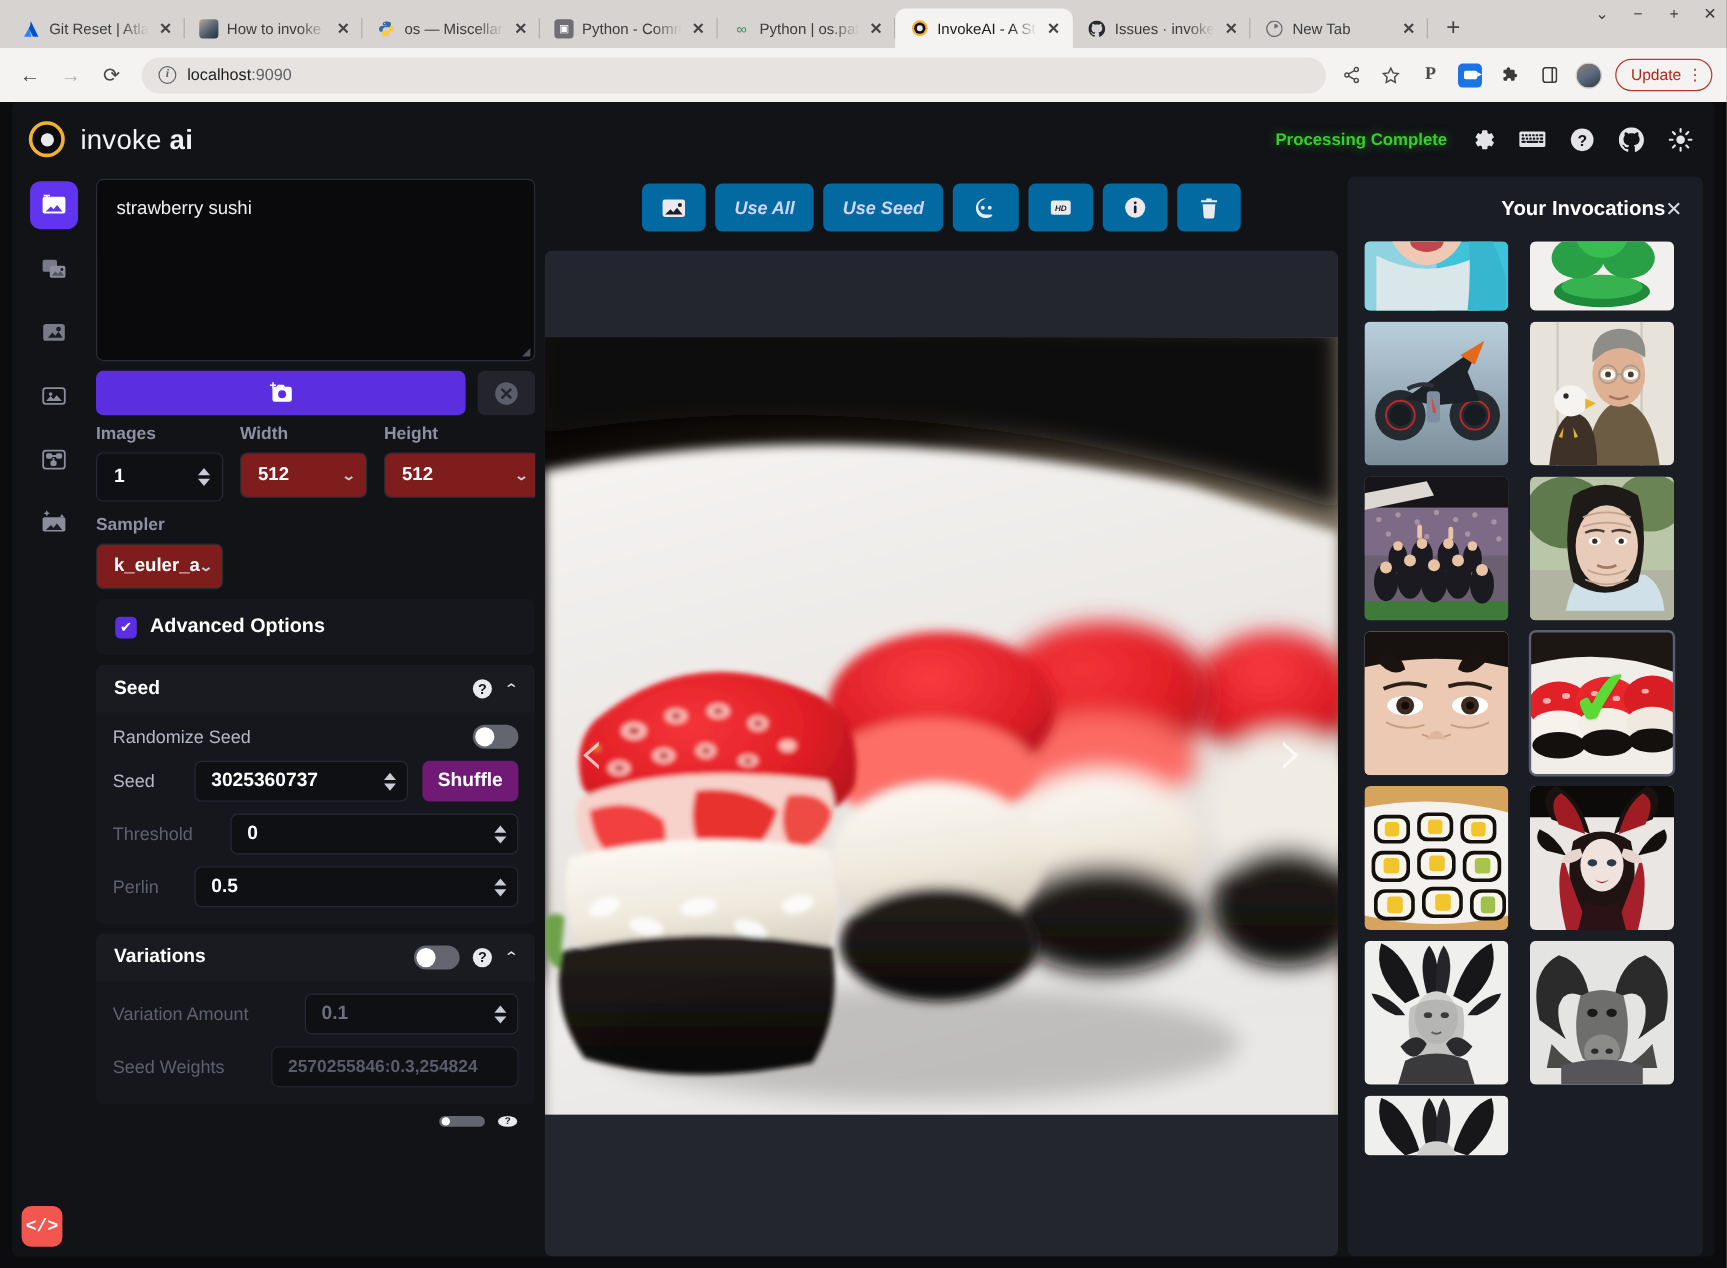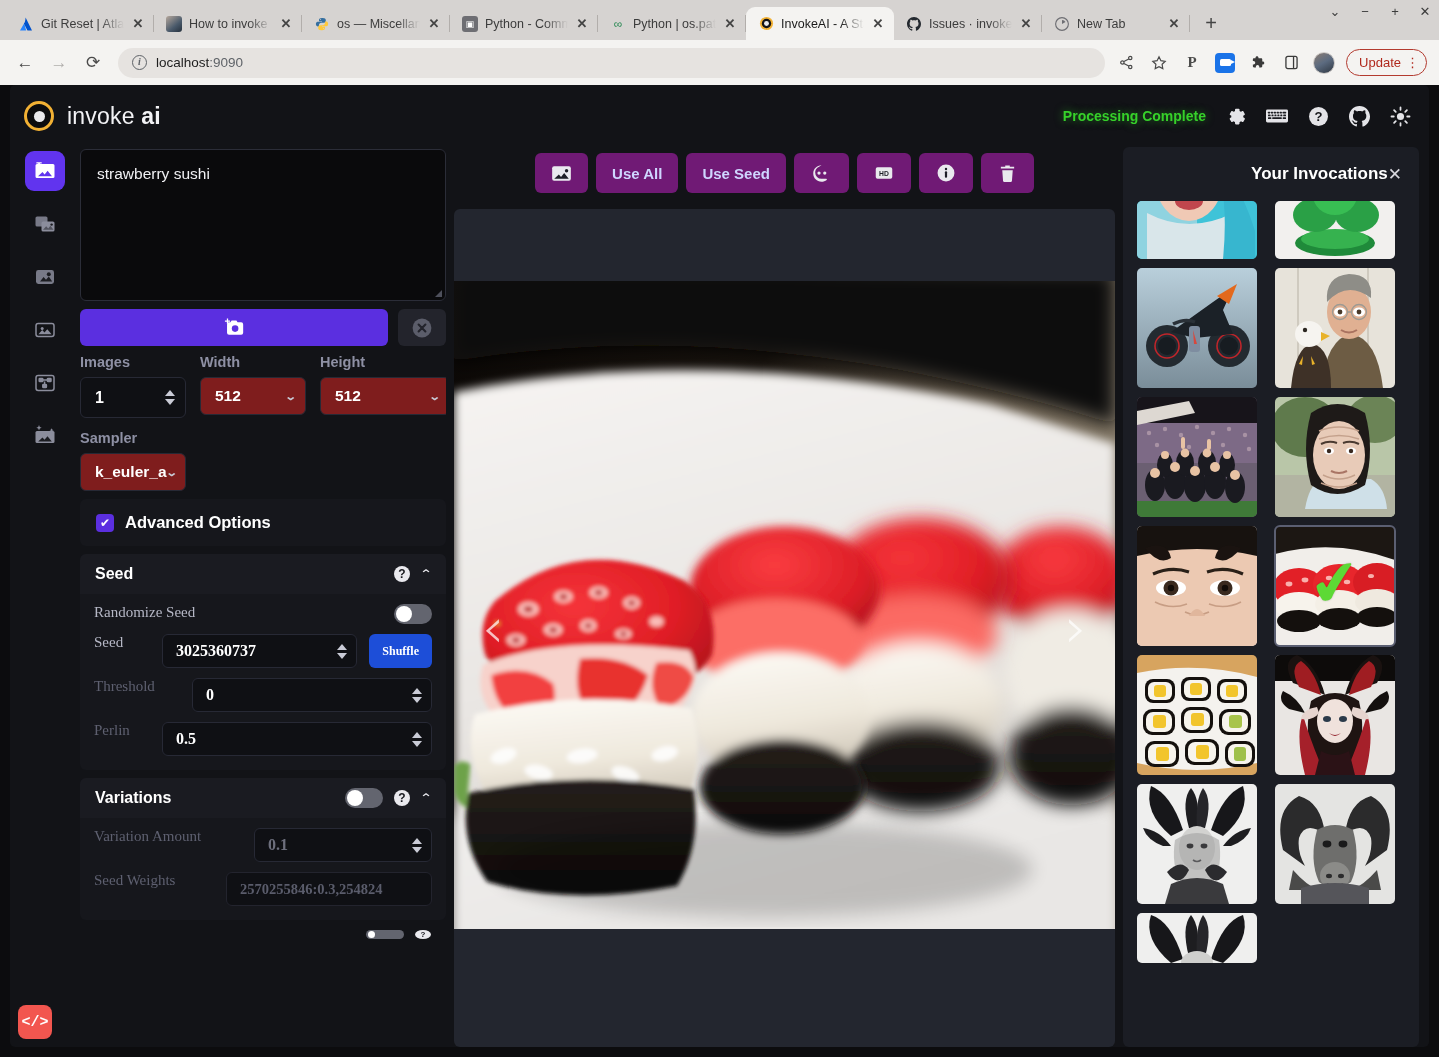--- a/index.html
+++ b/index.html
@@ -214,47 +214,48 @@
   }
   .section-title { color: #fff; font-size: 16px; font-weight: 700; }
   .section-head-right { display: flex; align-items: center; gap: 11px; }
   .qmark {
     width: 16px; height: 16px; border-radius: 50%; background: #e9e9ee;
     color: #16171c; font-size: 12px; font-weight: 700; line-height: 16px;
     text-align: center;
   }
   .caret { color: #e9e9ee; font-size: 12px; transform: scaleX(1.3); }
   .section-body { padding: 10px 14px 14px 14px; display: flex; flex-direction: column; gap: 10px; }
-  .row { display: flex; gap: 12px; font-family: Liberation Serif, serif; }
+  .row { display: flex; align-items: center; gap: 12px; }
   .row-label { color: #b6b8c6; font-size: 15px; }
   .row-label.dim { color: #5e6070; }
   .toggle { width: 38px; height: 20px; border-radius: 10px; background: #63656f;
             display: flex; align-items: center; padding: 2px; }
   .toggle .knob { width: 16px; height: 16px; border-radius: 50%; background: #fff; }
   .inp {
     height: 34px; background: #0f1014; border: 1px solid #272935; border-radius: 6px;
     display: flex; align-items: center; justify-content: space-between;
     padding: 0 9px 0 13px; color: #fff; font-size: 16px; font-weight: 700;
   }
   .inp.ghost { border-color: #23242e; color: #5a5c6b; font-weight: 700; }
   .shuffle-btn {
-    height: 34px; padding: 0 13px; background: #1d4ed8; border-radius: 6px;
-    color: #fff; font-size: 12px; font-weight: 700;
+    height: 34px; padding: 0 13px; background: #701a75; border-radius: 6px;
+    color: #fff; font-size: 16px; font-weight: 700;
     display: flex; align-items: center;
   }
   .peek { display: flex; justify-content: flex-end; align-items: center; gap: 11px;
           padding: 0 15px; height: 12px; overflow: hidden; }
 
   
   .center { flex: 1 1 auto; display: flex; flex-direction: column; gap: 10px; min-width: 0; }
   .center-toolbar { height: 52px; display: flex; align-items: center; justify-content: center; gap: 8px; }
   .tb-btn {
-    height: 40px; min-width: 48px; padding: 0 16px; background: #701a75;
+    height: 40px; min-width: 48px; padding: 0 16px; background: #0369a1;
     border-radius: 6px; display: flex; align-items: center; justify-content: center;
     color: #e9e9ee;
+    font-style: italic;
   }
   .tb-btn.text { color: #cfd6ff; font-size: 15px; font-weight: 700; }
   .canvas-wrap {
     flex: 1 1 auto; background: #23262f; border-radius: 6px;
     position: relative; overflow: hidden;
   }
   .canvas-img {
     position: absolute; left: 0; right: 0; top: 72px; height: 648px;
     overflow: hidden;
   }

